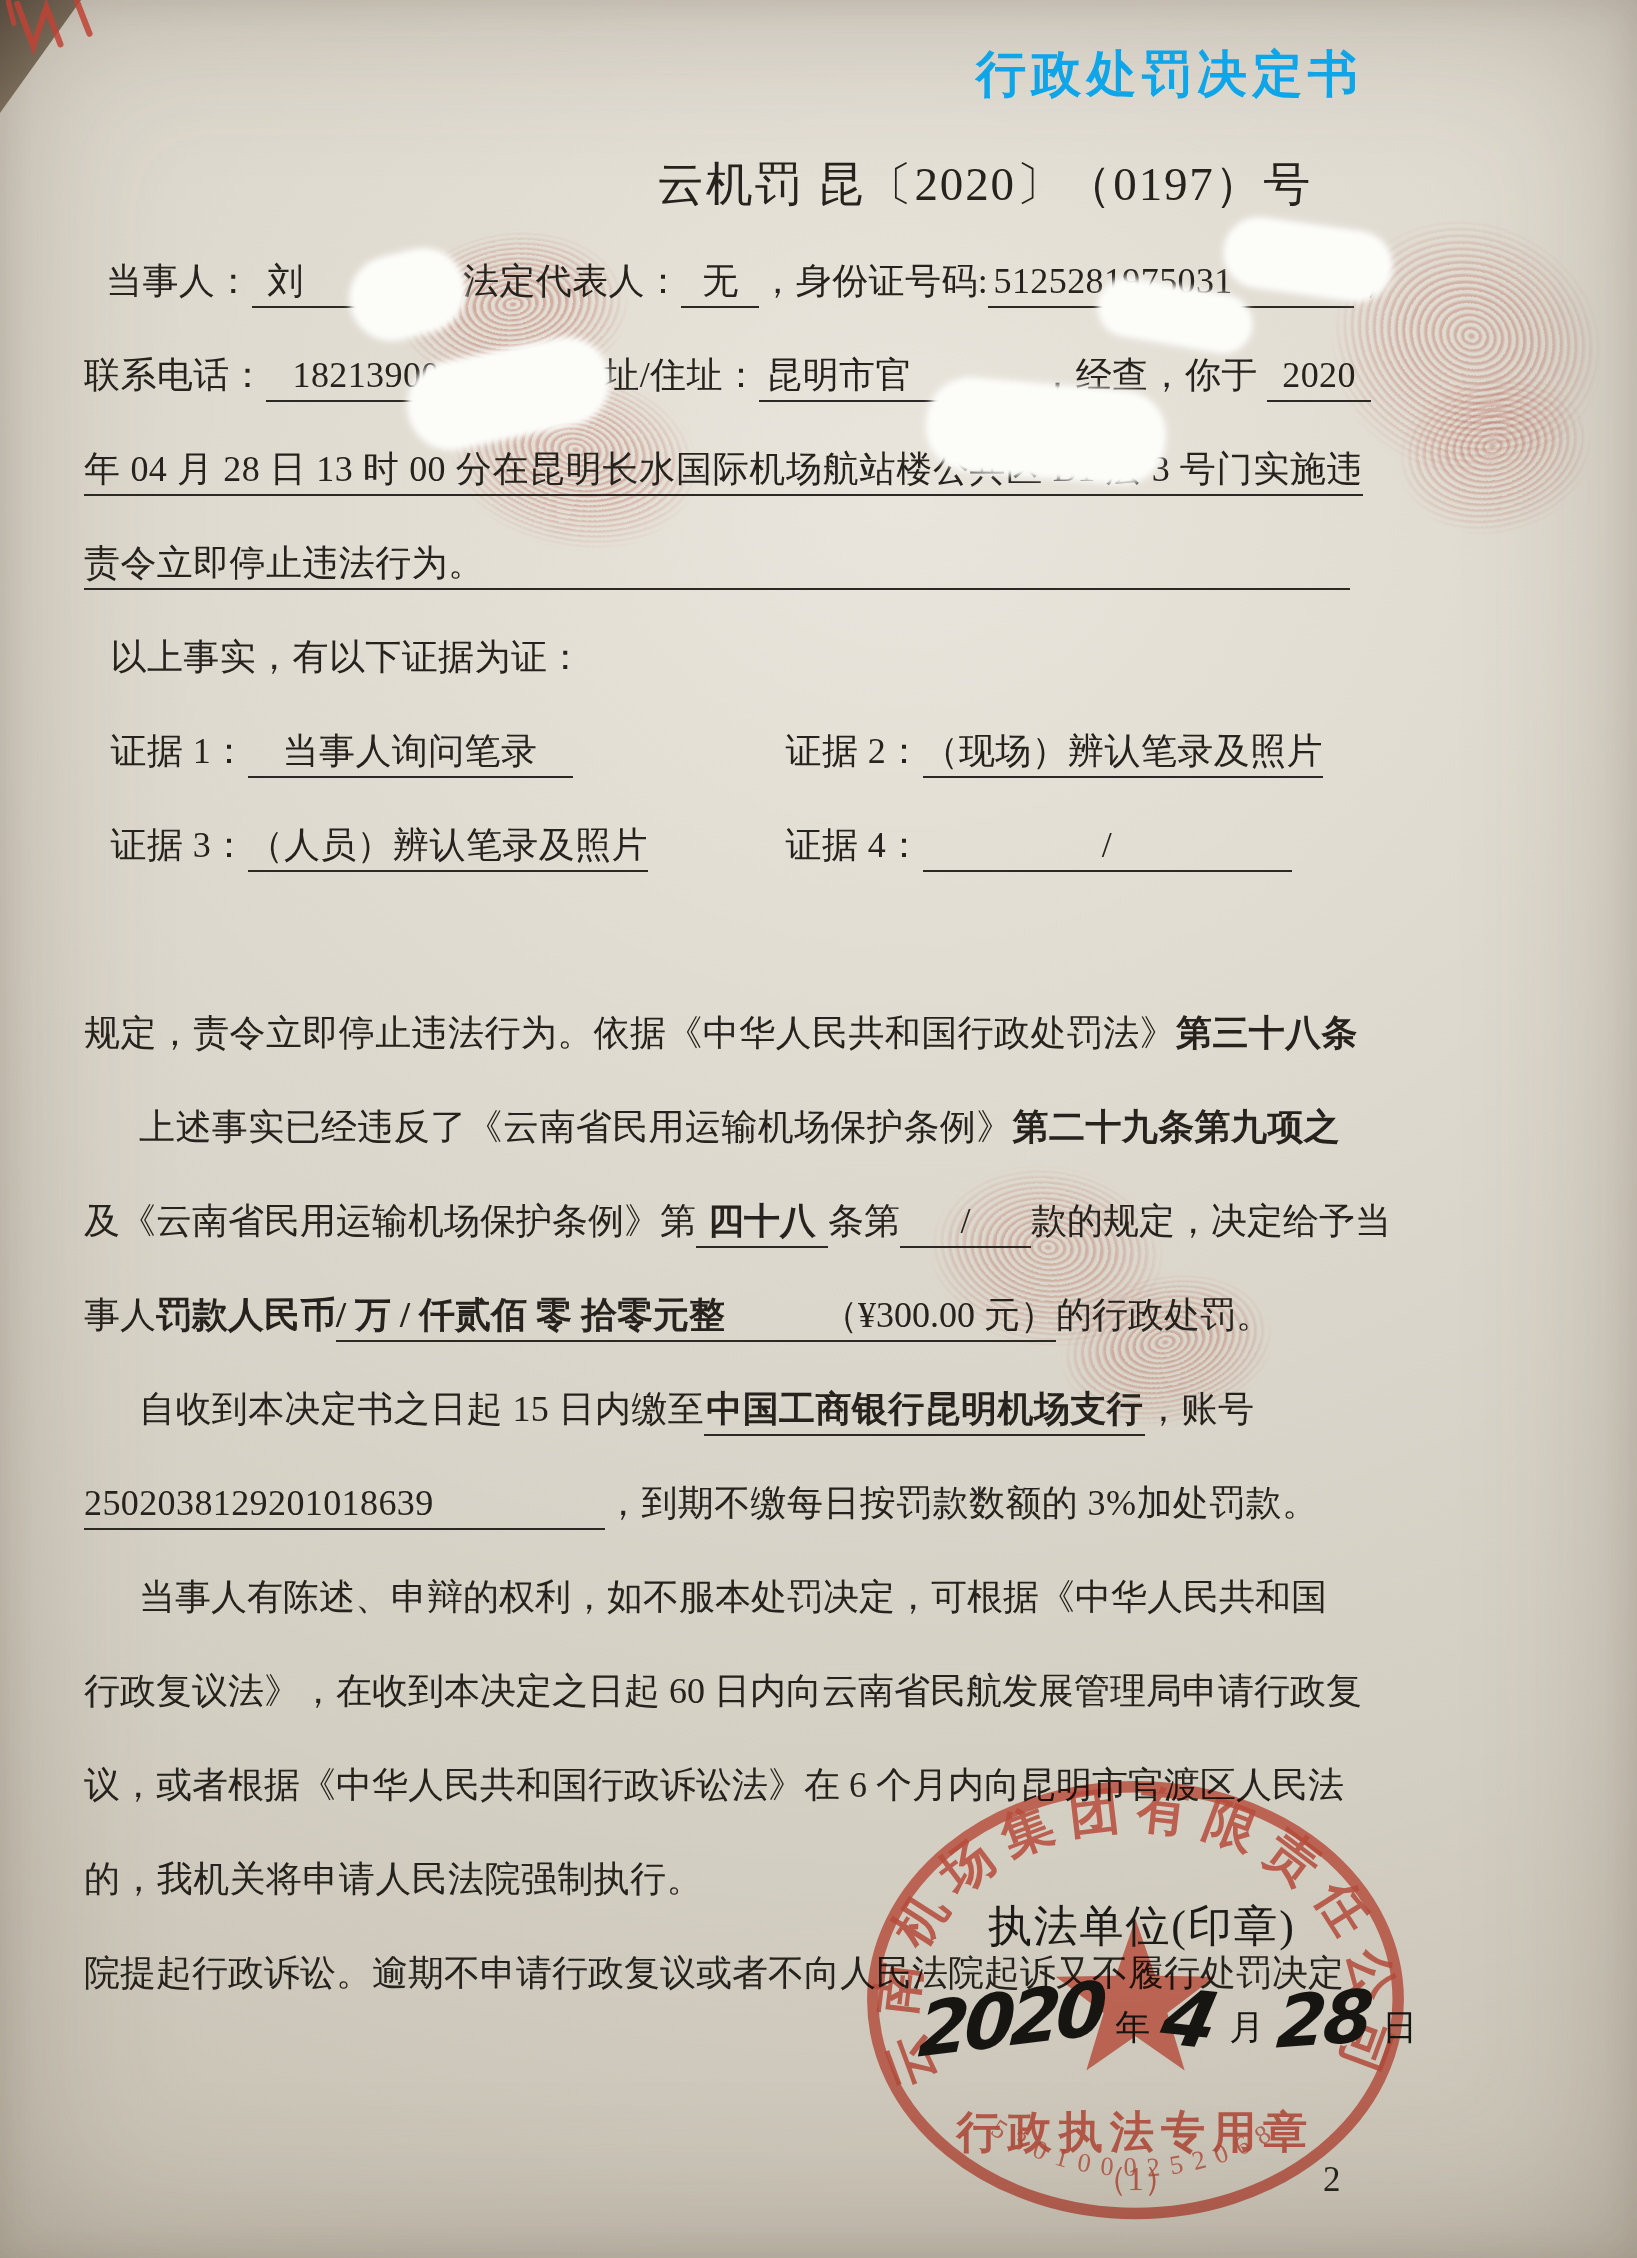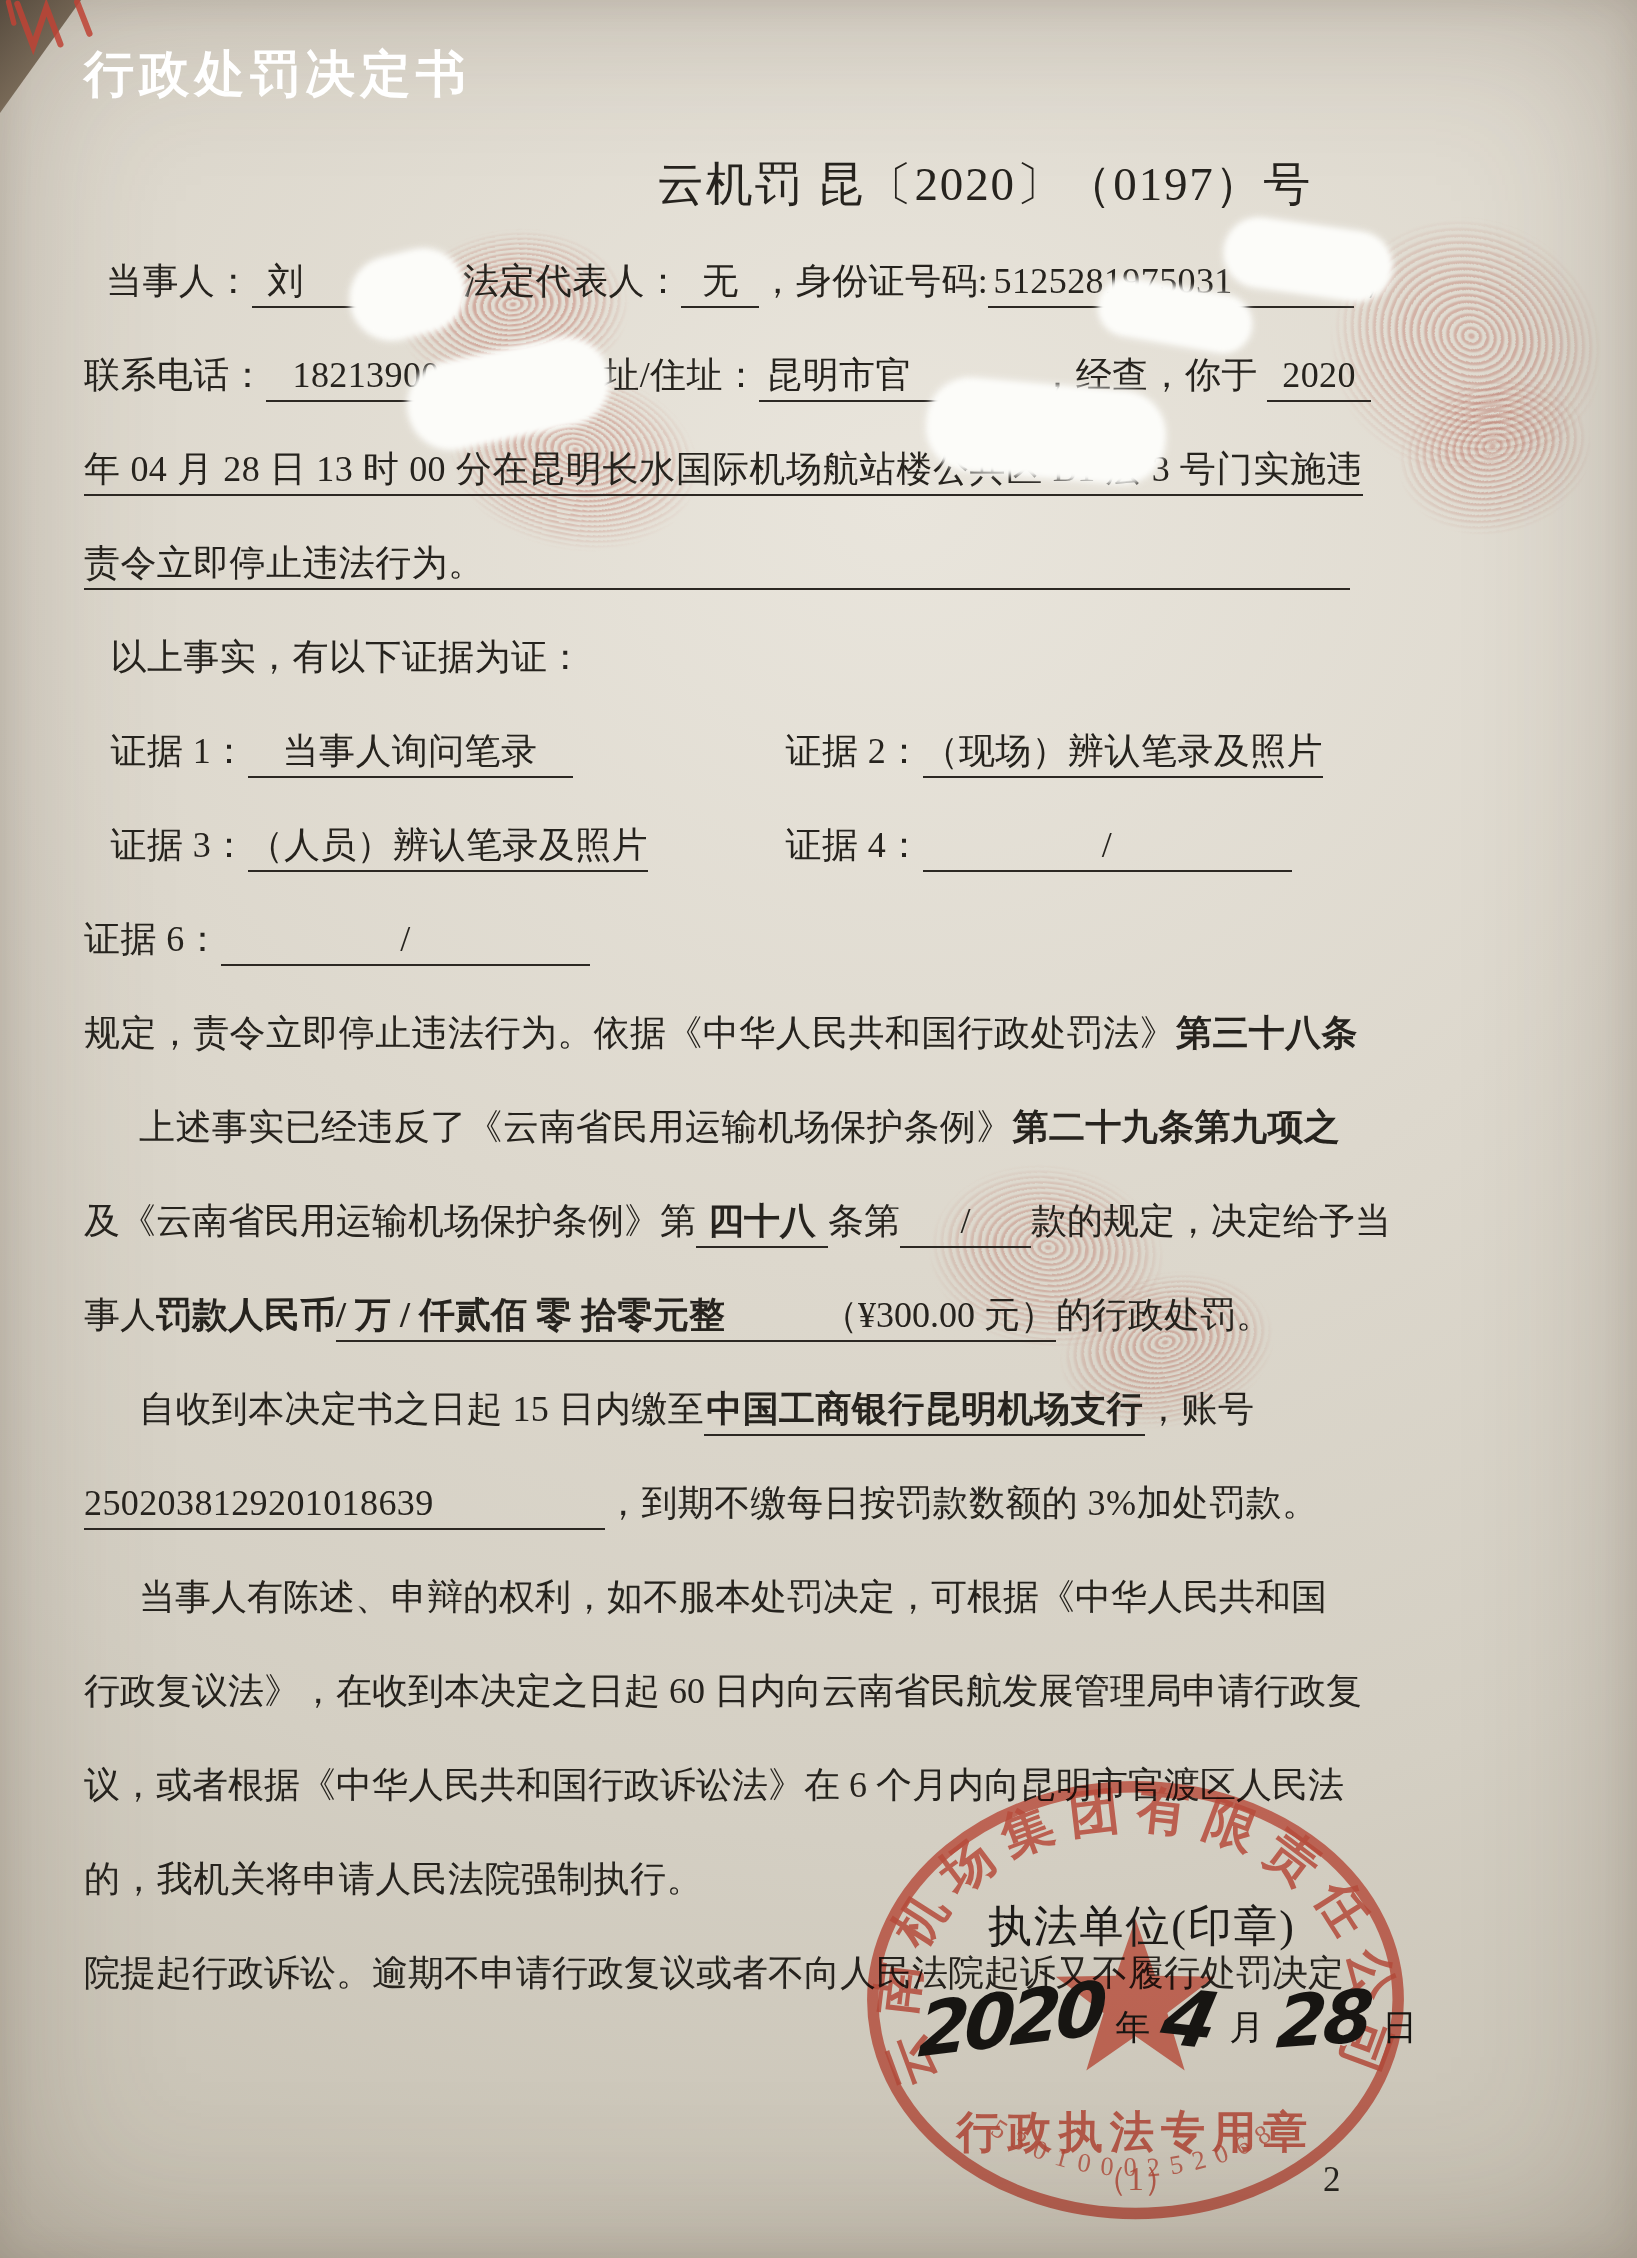--- a/index.html
+++ b/index.html
@@ -20,22 +20,22 @@
       rgba(197,80,64,0) 4.4px, rgba(197,80,64,0) 7.5px);
     border-radius:48% 52% 50% 50%/55% 45% 53% 47%;
     -webkit-mask-image:radial-gradient(ellipse 50% 50% at 50% 50%,#000 38%,rgba(0,0,0,.55) 62%,transparent 78%);
     mask-image:radial-gradient(ellipse 50% 50% at 50% 50%,#000 38%,rgba(0,0,0,.55) 62%,transparent 78%);}
 
   
   .blob{position:absolute;z-index:6;background:#fcfcf9;border-radius:42px;
     filter:blur(2.2px);box-shadow:0 0 5.3px 2.6px rgba(252,252,249,.9);}
 
   .content{position:absolute;left:84px;top:0;width:1279px;height:100%;z-index:2;color:#26231e;}
-  .title{position:absolute;top:41px;left:0;width:100%;text-align:left;
-    font-size:50px;font-weight:600;letter-spacing:5.3px;color:#ffffff;}
+  .title{position:absolute;top:41px;left:0;width:100%;text-align:right;
+    font-size:50px;font-weight:600;letter-spacing:5.3px;color:#0ea5e9;}
   .docnum{position:absolute;top:153px;left:573px;font-size:47px;letter-spacing:1.8px;}
   .body{position:absolute;top:234px;left:0;width:100%;}
   .line{height:94px;line-height:94px;white-space:nowrap;font-size:36px;letter-spacing:0.4px;}
   .indent{padding-left:55px;}
   .indent-sm{padding-left:22px;}
   .bold{font-weight:700;}
   .fill{display:inline-block;border-bottom:2.6px solid #2c2823;line-height:1.35;
     text-align:center;vertical-align:baseline;}
   .fill.left{text-align:left;}
   .spread{text-align:justify;text-align-last:justify;}
@@ -111,23 +111,20 @@
       </div>
       <div class="line ev-row">
         <div class="ev-c1">
           <span>证据 3：</span><span class="fill" style="min-width:325px">（人员）辨认笔录及照片</span>
         </div>
         <div class="ev-c2">
           <span>证据 4：</span><span class="fill" style="min-width:369px">/</span>
         </div>
       </div>
       <div class="line ev-row">
-        <div class="ev-c2">
-          <span>证据 6：</span><span class="fill" style="min-width:369px">/</span>
-        </div>
       </div>
 
       <div class="line">
         <span>规定，责令立即停止违法行为。依据《中华人民共和国行政处罚法》</span><span class="bold">第三十八条</span>
       </div>
       <div class="line indent">
         <span>上述事实已经违反了《云南省民用运输机场保护条例》</span><span class="bold">第二十九条第九项之</span>
       </div>
       <div class="line" style="letter-spacing:0">
         <span>及《云南省民用运输机场保护条例》第</span><span class="fill bold" style="min-width:132px">四十八</span><span>条第</span><span class="fill" style="min-width:131px">/</span><span>款的规定，决定给予当</span>

